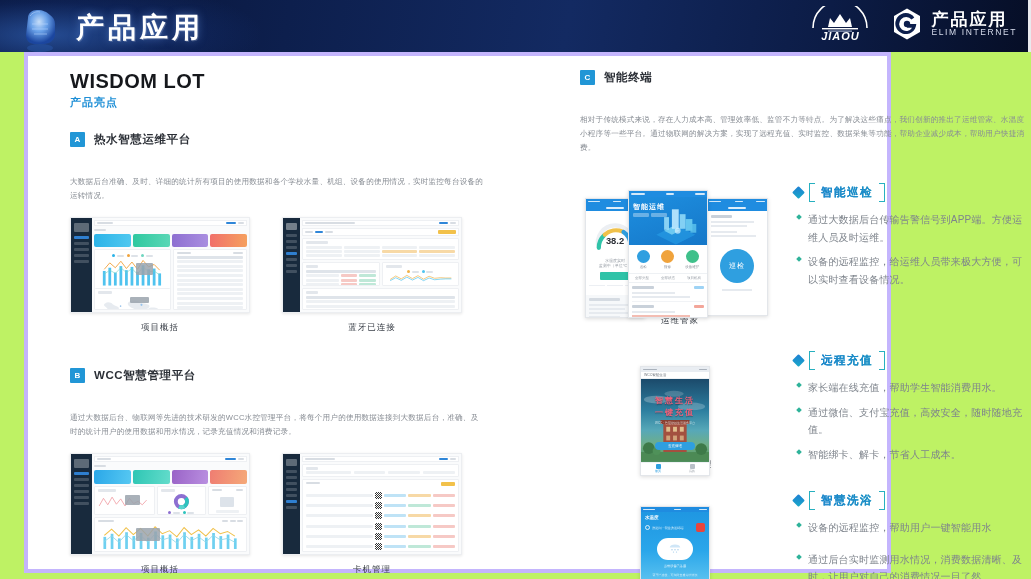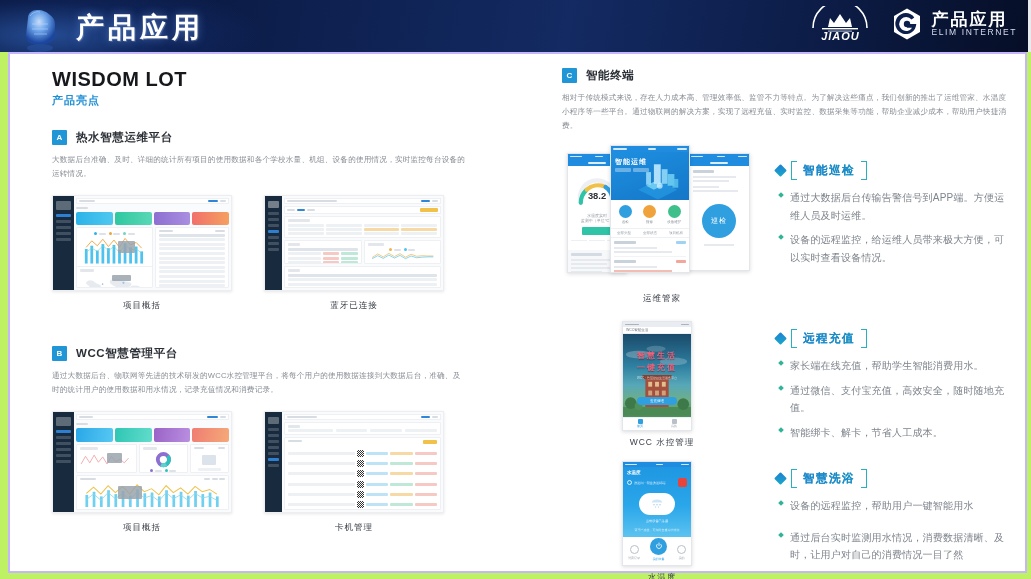--- a/index.html
+++ b/index.html
@@ -18,33 +18,33 @@
   .logos{position:absolute;right:14px;top:6px;display:flex;align-items:center;gap:14px;}
   .jiaou{display:flex;flex-direction:column;align-items:center;width:72px;}
   .jiaou-txt{color:#fff;font-size:11px;font-weight:bold;font-style:italic;letter-spacing:1px;margin-top:-2px;}
   .elim{display:flex;align-items:center;gap:7px;}
   .elim-txt{display:flex;flex-direction:column;line-height:1.05;}
   .elim-cn{color:#fff;font-size:17px;font-weight:bold;letter-spacing:2px;}
   .elim-en{color:#d6dcec;font-size:8.5px;letter-spacing:1.6px;}
   .hdr-divider{position:absolute;right:0;top:0;width:3px;height:52px;background:#e9eaee;}
 
   
-  .sheet{position:absolute;left:8px;top:52px;width:1019px;height:521px;background:#fff;
-    border:2px solid #c4b5fd;box-sizing:border-box;}
+  .sheet{position:absolute;left:24px;top:52px;width:867px;height:521px;background:#fff;
+    border:4px solid #c4b5fd;box-sizing:border-box;}
   .col-left{position:absolute;left:42px;top:14px;width:416px;}
   .col-right{position:absolute;left:552px;top:14px;width:448px;}
 
   .wisdom{font-size:20px;font-weight:bold;color:#16181c;letter-spacing:.5px;line-height:1.1;}
   .hl{font-size:11px;color:#1f8fd6;font-weight:bold;margin-top:3px;letter-spacing:1px;}
 
   .sec-head{display:flex;align-items:center;gap:9px;margin-top:22px;}
   .badge{width:15px;height:15px;background:#2196d6;color:#fff;font-size:8px;font-weight:bold;
     display:flex;align-items:center;justify-content:center;border-radius:1px;}
   .sec-title{font-size:11.5px;font-weight:bold;color:#2b2f36;letter-spacing:.6px;}
-  .sec-desc{margin-top:8px;font-size:7.6px;color:#888d94;line-height:1.85;letter-spacing:.2px;}
+  .sec-desc{margin-top:28px;font-size:7.6px;color:#888d94;line-height:1.85;letter-spacing:.2px;}
 
   .shots{display:flex;gap:32px;margin-top:14px;}
   .shot{width:180px;}
   .shot-cap{text-align:center;font-size:8.5px;color:#3b4049;margin-top:9px;letter-spacing:1px;}
 
   
   .dash{position:relative;width:180px;height:96px;background:#f4f6f8;border:1px solid #eceef1;
     box-shadow:0 1px 3px rgba(0,0,0,.10);box-sizing:border-box;overflow:hidden;display:flex;}
   .dash.tall{height:102px;}
   .d-side{width:21px;background:#182a3d;flex:0 0 21px;padding-top:3px;}
@@ -69,21 +69,21 @@
   .lg{display:flex;align-items:center;gap:1.5px;}
   .lg i{width:3px;height:3px;border-radius:50%;display:block;}
   .lg span{width:7px;height:2px;background:#dde2e8;display:block;border-radius:1px;}
   .btn-y{height:4px;width:18px;background:#f2c14a;border-radius:1px;}
   .tag{height:3px;border-radius:1px;}
 
   
   .terminal-block{display:flex;align-items:flex-start;margin-top:12px;}
   .phones-wrap{position:relative;width:195px;height:140px;flex:0 0 195px;}
   .phone{position:relative;background:#fff;border:1px solid #e3e6ea;box-shadow:0 1px 4px rgba(0,0,0,.14);
-    box-sizing:border-box;overflow:hidden;}
+    box-sizing:border-box;overflow:hidden;margin-top:23px;}
   .ph-status{height:5px;background:#1f8ce0;display:flex;align-items:center;justify-content:space-between;padding:0 2px;}
   .ph-status i{display:block;height:1.5px;background:rgba(255,255,255,.8);border-radius:1px;}
   .ph-cap{text-align:center;font-size:8.5px;color:#3b4049;margin-top:8px;letter-spacing:1px;}
 
   .feat{flex:1;padding-left:14px;padding-top:16px;}
   .feat-head{display:flex;align-items:center;gap:6px;}
   .diamond{width:9px;height:9px;background:linear-gradient(135deg,#1e7fd4,#1aa9c8);transform:rotate(45deg);
     border-radius:1px;flex:0 0 9px;}
   .brk{position:relative;padding:2px 12px;}
   .brk::before,.brk::after{content:"";position:absolute;top:0;bottom:0;width:5px;

